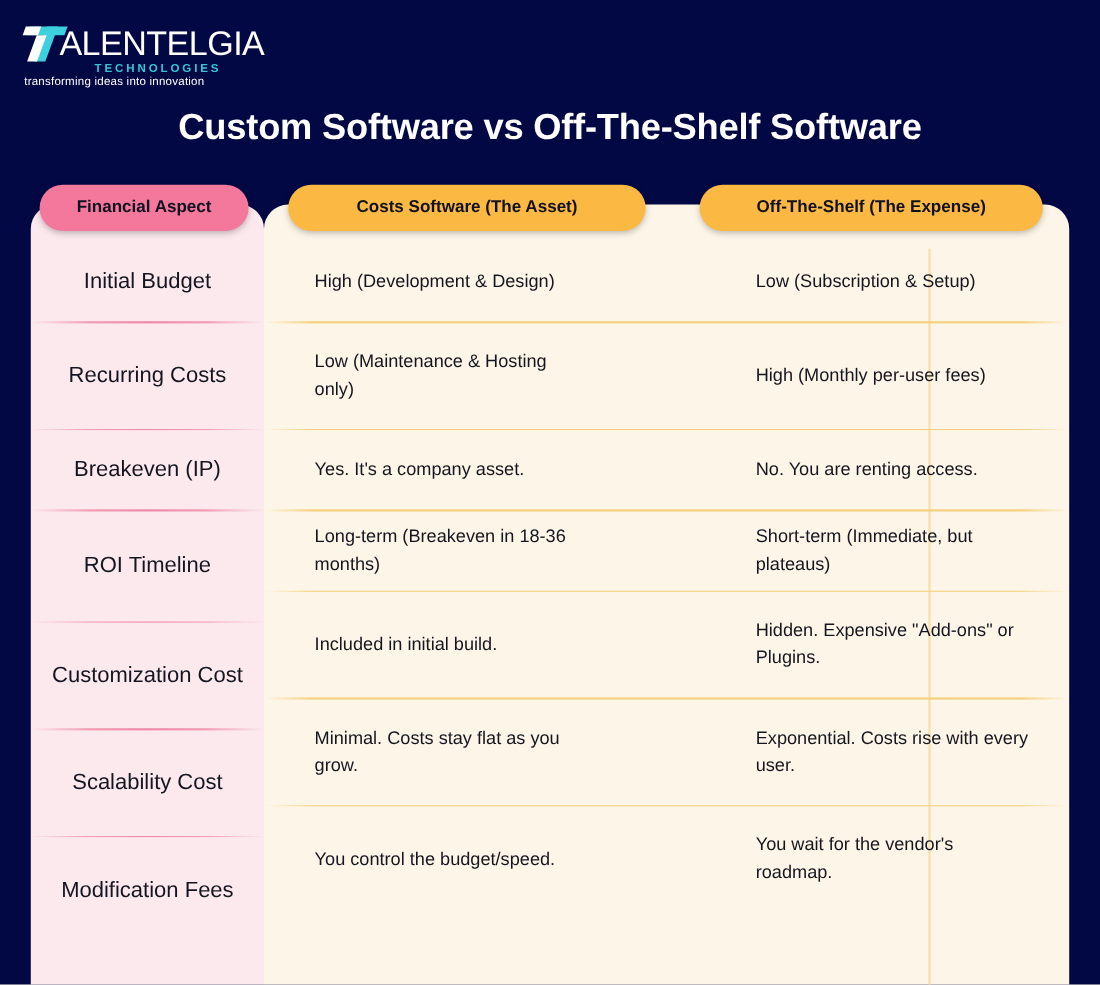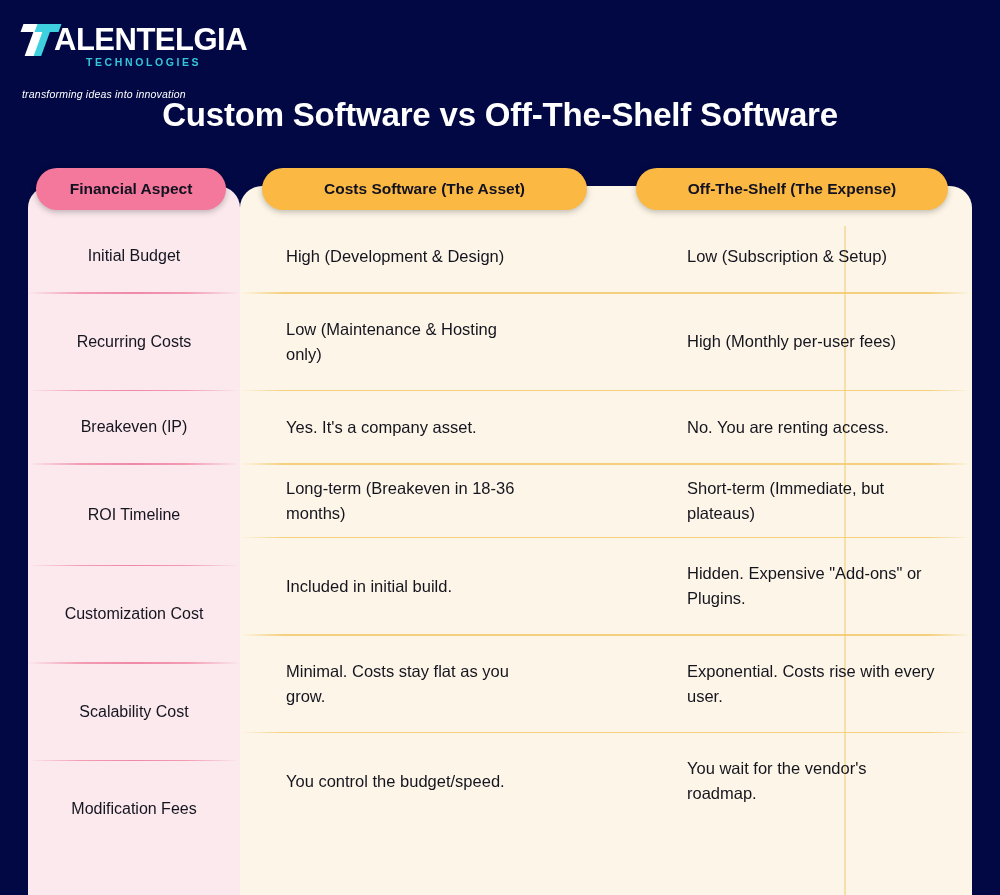--- a/index.html
+++ b/index.html
@@ -71,39 +71,38 @@
     position: absolute;
     left: 9px;
     top: 10px;
     width: 9px;
     height: 24px;
     background: #ffffff;
     transform: skewX(-20deg);
   }
   .logo-word {
     font-size: 31px;
-    font-weight: bold;
+    font-weight: normal;
     color: #ffffff;
     letter-spacing: -0.5px;
     line-height: 32px;
     margin-left: -6px;
   }
   .logo-sub {
     margin-top: 0px;
     margin-left: 66px;
     font-size: 10.5px;
     letter-spacing: 2.6px;
     color: #34c6d8;
     font-weight: bold;
   }
   .logo-tag {
-    margin-top: 20px;
+    margin-top: 0;
     margin-left: 2px;
     font-size: 10.5px;
-    font-style: italic;
     color: #ffffff;
     letter-spacing: 0.2px;
   }
 
   
   .page-title {
     position: absolute;
     top: 96px;
     left: 0;
     width: 1000px;
@@ -203,21 +202,21 @@
     box-sizing: border-box;
     gap: 46px;
   }
   .row-left-cell {
     width: 212px;
     display: flex;
     align-items: center;
     justify-content: center;
     text-align: left;
     color: #15151f;
-    font-size: 16px;
+    font-size: 20px;
     padding: 0 8px;
     box-sizing: border-box;
   }
   .cell-mid {
     width: 364px;
     box-sizing: border-box;
     padding: 0 46px 0 46px;
     display: flex;
     align-items: center;
     color: #15151f;

